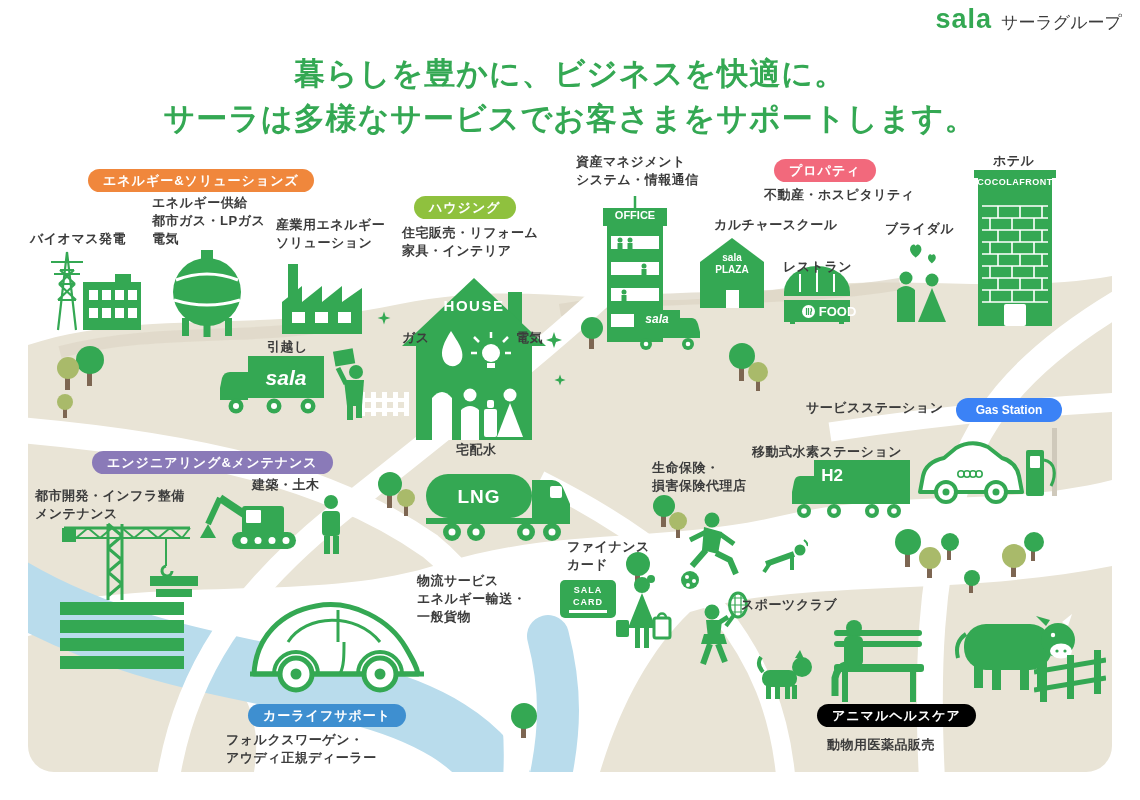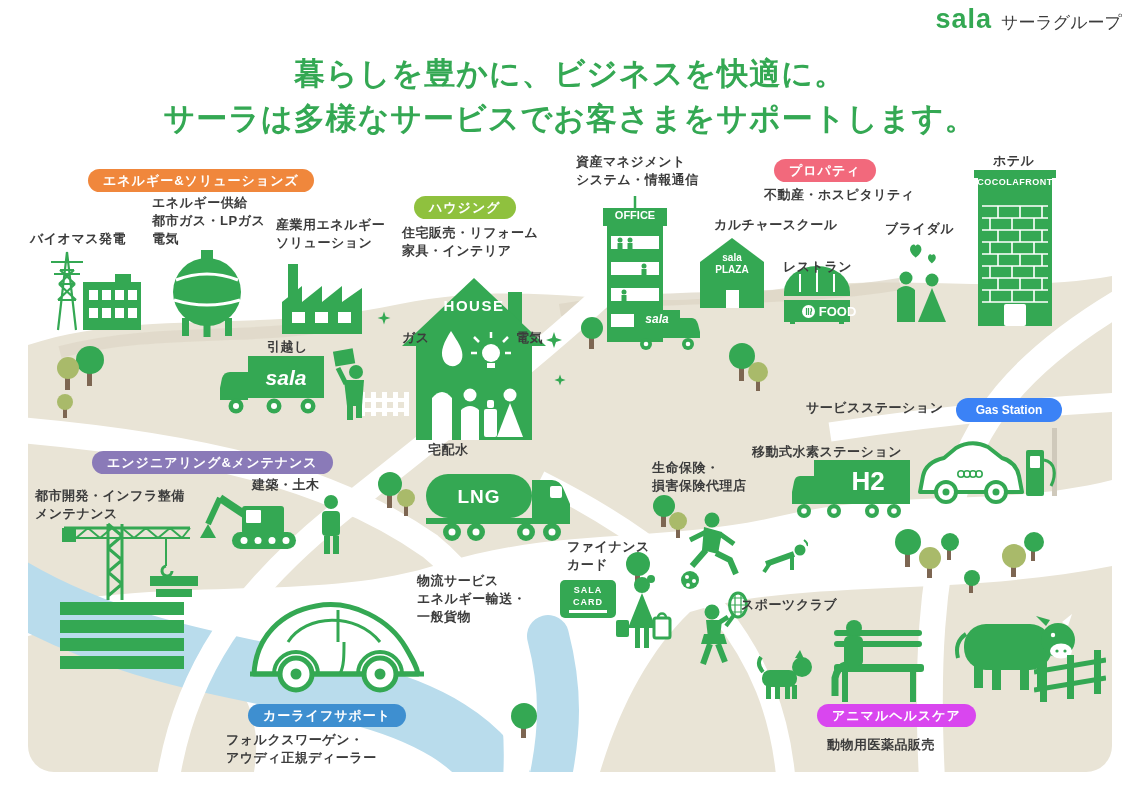--- a/index.html
+++ b/index.html
@@ -444,21 +444,21 @@
   <div class="sign food-sign" style="left:784px;top:300px;width:90px;height:22px">
     <svg width="13" height="13" viewBox="0 0 13 13">
       <circle class="w" cx="6.5" cy="6.5" r="6.5"></circle>
       <path class="gs" stroke-width="1.2" d="M4.5,3 L4.5,10 M6.5,3 L6.5,10 M8.8,3 C9.8,4.5 9.8,6 8.8,7 L8.8,10"></path>
     </svg>
     <span>FOOD</span>
   </div>
   <div class="sign italic" style="left:246px;top:366px;width:80px;font-size:21px">sala</div>
   <div class="sign italic" style="left:634px;top:312px;width:46px;font-size:12px">sala</div>
   <div class="sign gas-station-sign" style="left:956px;top:398px;width:106px;height:24px">Gas Station</div>
-  <div class="sign" style="left:820px;top:466px;width:96px;font-size:26px">H2</div>
+  <div class="sign" style="left:784px;top:466px;width:96px;font-size:17px">H2</div>
   <div class="sign" style="left:426px;top:486px;width:106px;font-size:19px;letter-spacing:1px">LNG</div>
   <div class="sign sala-card-el" style="left:560px;top:580px;width:56px;height:38px">SALA
 CARD</div>
 
   <div class="lbl" style="left:30px;top:230px">バイオマス発電</div>
   <div class="lbl" style="left:152px;top:194px">エネルギー供給
 都市ガス・LPガス
 電気</div>
   <div class="lbl" style="left:276px;top:216px">産業用エネルギー
 ソリューション</div>
@@ -467,21 +467,21 @@
   <div class="lbl" style="left:402px;top:224px">住宅販売・リフォーム
 家具・インテリア</div>
   <div class="lbl" style="left:764px;top:186px">不動産・ホスピタリティ</div>
   <div class="lbl" style="left:714px;top:216px">カルチャースクール</div>
   <div class="lbl" style="left:885px;top:220px">ブライダル</div>
   <div class="lbl" style="left:993px;top:152px">ホテル</div>
   <div class="lbl" style="left:783px;top:258px">レストラン</div>
   <div class="lbl" style="left:267px;top:338px">引越し</div>
   <div class="lbl" style="left:402px;top:329px">ガス</div>
   <div class="lbl" style="left:516px;top:329px">電気</div>
-  <div class="lbl" style="left:428px;top:441px">宅配水</div>
+  <div class="lbl" style="left:456px;top:441px">宅配水</div>
   <div class="lbl" style="left:806px;top:399px">サービスステーション</div>
   <div class="lbl" style="left:752px;top:443px">移動式水素ステーション</div>
   <div class="lbl" style="left:652px;top:459px">生命保険・
 損害保険代理店</div>
   <div class="lbl" style="left:35px;top:487px">都市開発・インフラ整備
 メンテナンス</div>
   <div class="lbl" style="left:252px;top:476px">建築・土木</div>
   <div class="lbl" style="left:417px;top:572px">物流サービス
 エネルギー輸送・
 一般貨物</div>
@@ -490,21 +490,21 @@
   <div class="lbl" style="left:741px;top:596px">スポーツクラブ</div>
   <div class="lbl" style="left:226px;top:731px">フォルクスワーゲン・
 アウディ正規ディーラー</div>
   <div class="lbl" style="left:827px;top:736px">動物用医薬品販売</div>
 
   <div class="badge" style="left:88px;top:169px;background:#f0873c">エネルギー&amp;ソリューションズ</div>
   <div class="badge" style="left:414px;top:196px;background:#8fc13e">ハウジング</div>
   <div class="badge" style="left:774px;top:159px;background:#f2697c">プロパティ</div>
   <div class="badge" style="left:92px;top:451px;background:#8a7ab8">エンジニアリング&amp;メンテナンス</div>
   <div class="badge" style="left:248px;top:704px;background:#3e8fd0">カーライフサポート</div>
-  <div class="badge" style="left:817px;top:704px;background:#d946ef">アニマルヘルスケア</div>
+  <div class="badge" style="left:817px;top:704px;background:#000000">アニマルヘルスケア</div>
 
   <h1 class="title">
     <span>暮らしを豊かに、ビジネスを快適に。</span>
     <span>サーラは多様なサービスでお客さまをサポートします。</span>
   </h1>
 
   <div class="logo">
     <span class="logo-brand">sala</span>
     <span class="logo-group">サーラグループ</span>
   </div>

